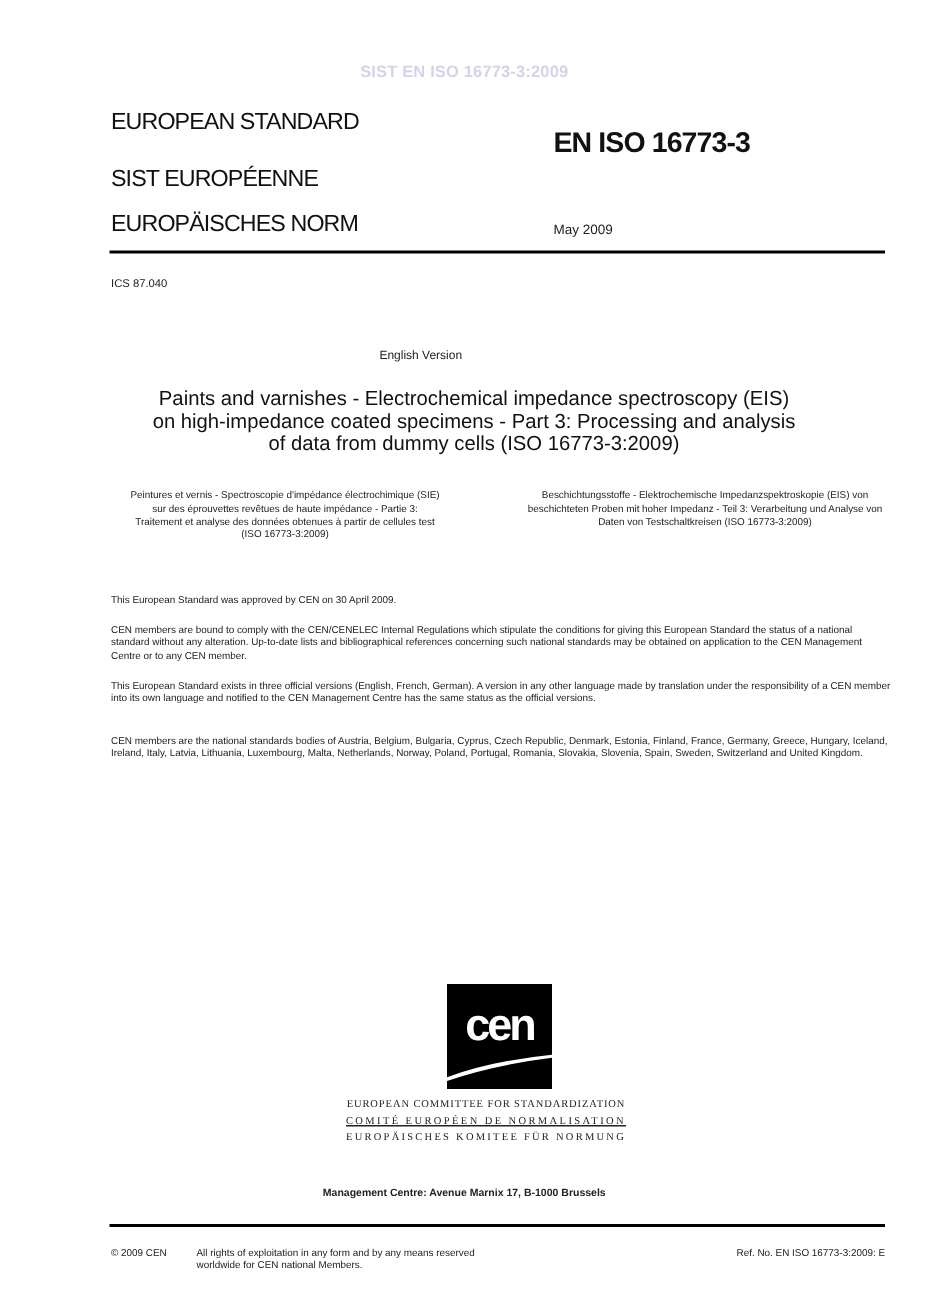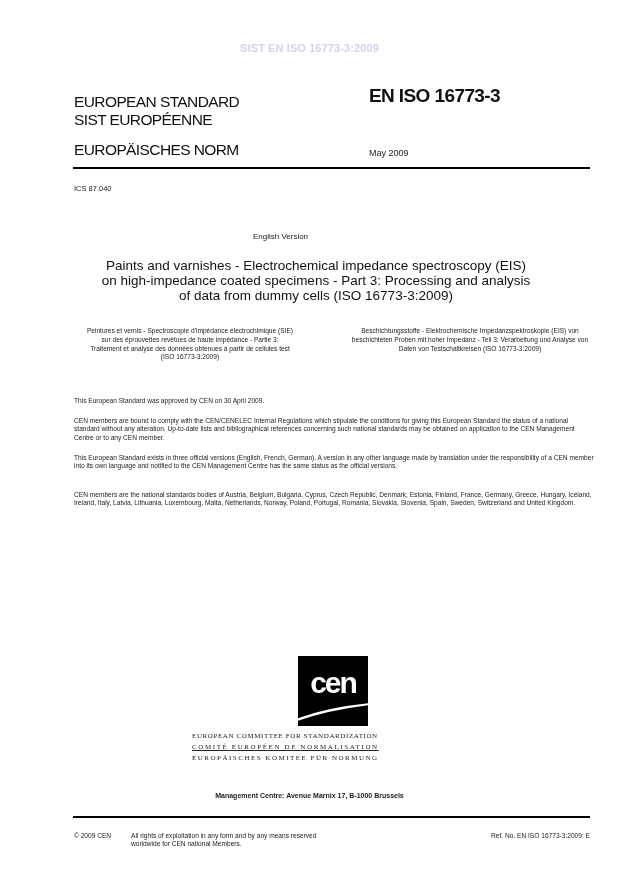--- a/index.html
+++ b/index.html
@@ -14,32 +14,32 @@
   .rule { left: 73px; width: 517px; height: 2px; background: #000; }
   .ics { left: 74px; top: 143px; font-size: 7.5px; color: #222; }
   .version { top: 191px; left: 0; width: 561px; text-align: center; font-size: 8px; color: #222; }
   .title { top: 217px; left: 100px; width: 432px; text-align: center; font-size: 13.5px;
            line-height: 15px; color: #111; }
   .subtitle { font-size: 6.6px; line-height: 8.8px; text-align: center; color: #222; }
   .sub-fr { left: 86px; top: 286px; width: 208px; }
   .sub-de { left: 350px; top: 286px; width: 240px; }
   .para { left: 74px; width: 520px; font-size: 6.6px; line-height: 8.4px; color: #222; }
   .logo { left: 298px; top: 615px; width: 70px; height: 66px; }
-  .org { left: 192px; width: 240px; text-align: left; font-family: "Liberation Serif", serif;
+  .org { left: 204px; width: 240px; text-align: center; font-family: "Liberation Serif", serif;
          font-size: 7px; color: #222; letter-spacing: 0.6px; }
   .mgmt { top: 751px; left: 0; width: 619px; text-align: center; font-size: 7px;
           font-weight: bold; color: #222; }
   .foot { font-size: 6.6px; line-height: 8.2px; color: #222; top: 791px; }
 </style>
 </head>
 <body>
 
 <div class="abs watermark">SIST EN ISO 16773-3:2009</div>
 
-<div class="abs std-label" style="top:52px;">EUROPEAN STANDARD</div>
+<div class="abs std-label" style="top:32px;">EUROPEAN STANDARD</div>
 <div class="abs std-label" style="top:70px;">SIST EUROPÉENNE</div>
 <div class="abs std-label" style="top:100px;">EUROPÄISCHES NORM</div>
 
 <div class="abs std-number">EN ISO 16773-3</div>
 <div class="abs date">May 2009</div>
 
 <div class="abs rule" style="top:126px;"></div>
 
 <div class="abs ics">ICS 87.040</div>
 

